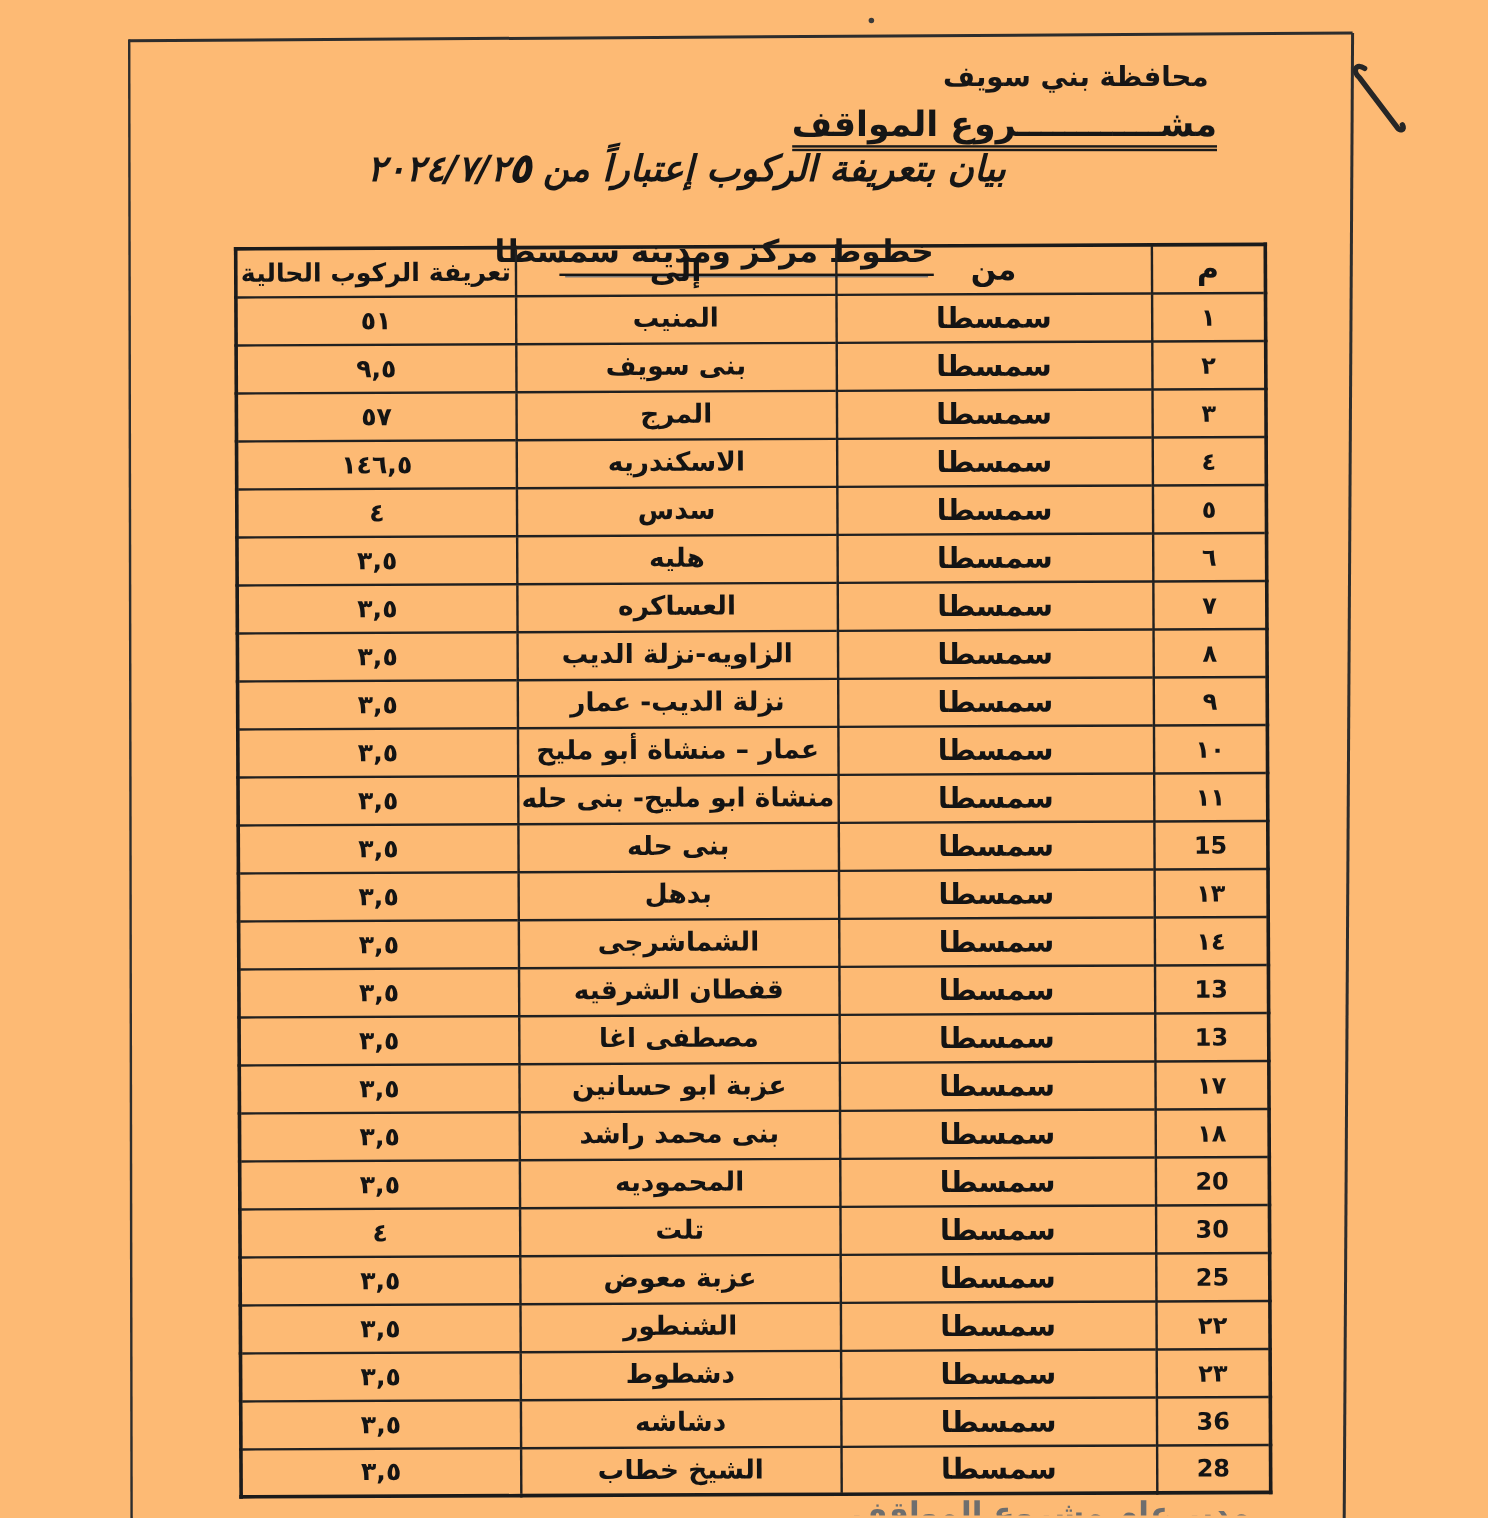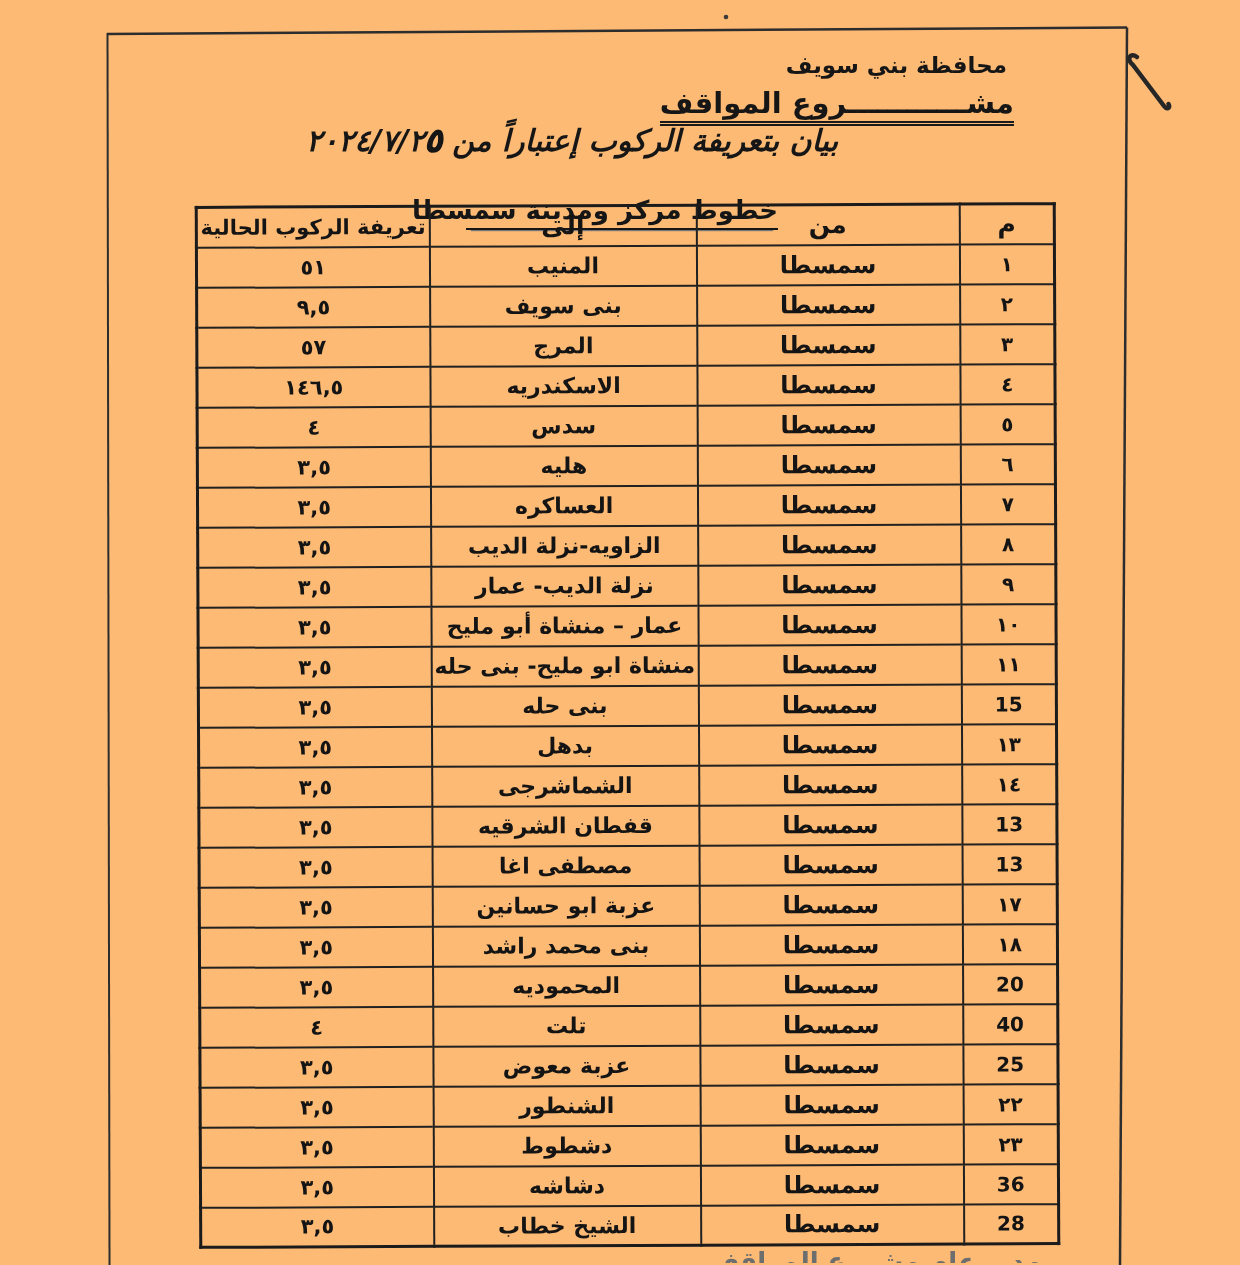--- a/index.html
+++ b/index.html
@@ -176,21 +176,21 @@
     <td class="c-to">بنى محمد راشد</td>
     <td class="c-fare">٣,٥</td>
   </tr>
           <tr>
     <td class="c-no">20</td>
     <td class="c-from">سمسطا</td>
     <td class="c-to">المحموديه</td>
     <td class="c-fare">٣,٥</td>
   </tr>
           <tr>
-    <td class="c-no">40</td>
+    <td class="c-no">30</td>
     <td class="c-from">سمسطا</td>
     <td class="c-to">تلت</td>
     <td class="c-fare">٤</td>
   </tr>
           <tr>
     <td class="c-no">25</td>
     <td class="c-from">سمسطا</td>
     <td class="c-to">عزبة معوض</td>
     <td class="c-fare">٣,٥</td>
   </tr>

